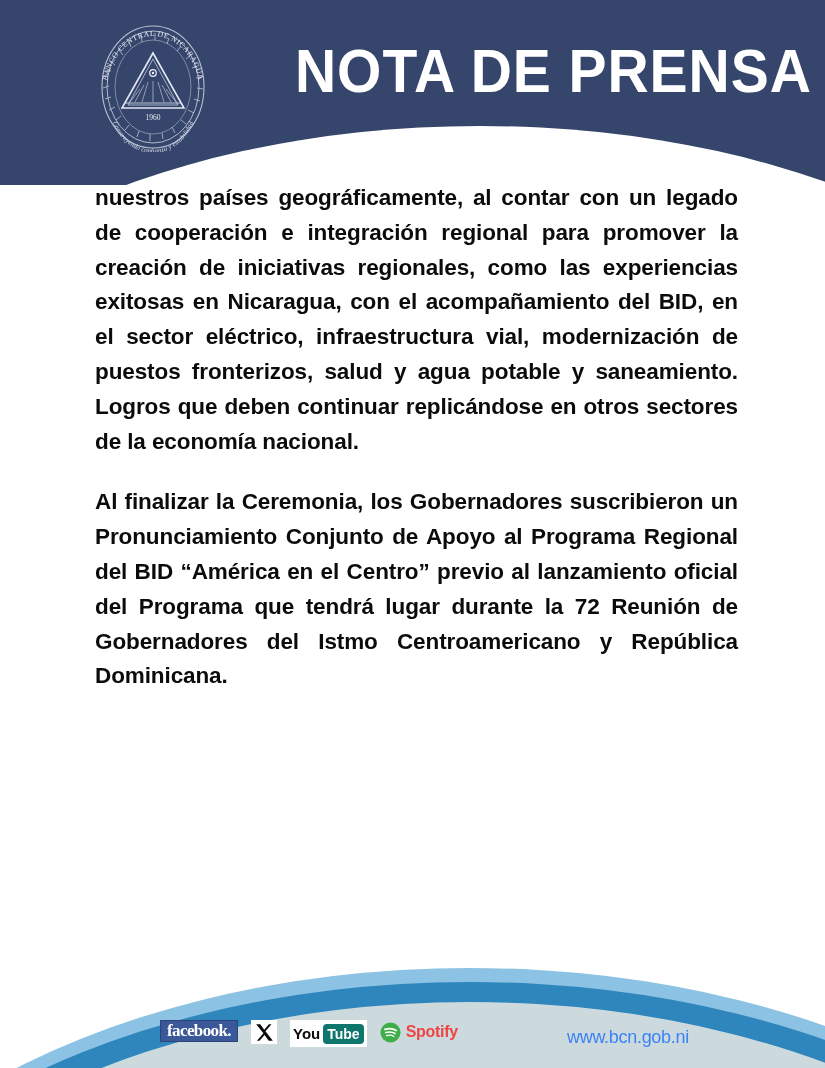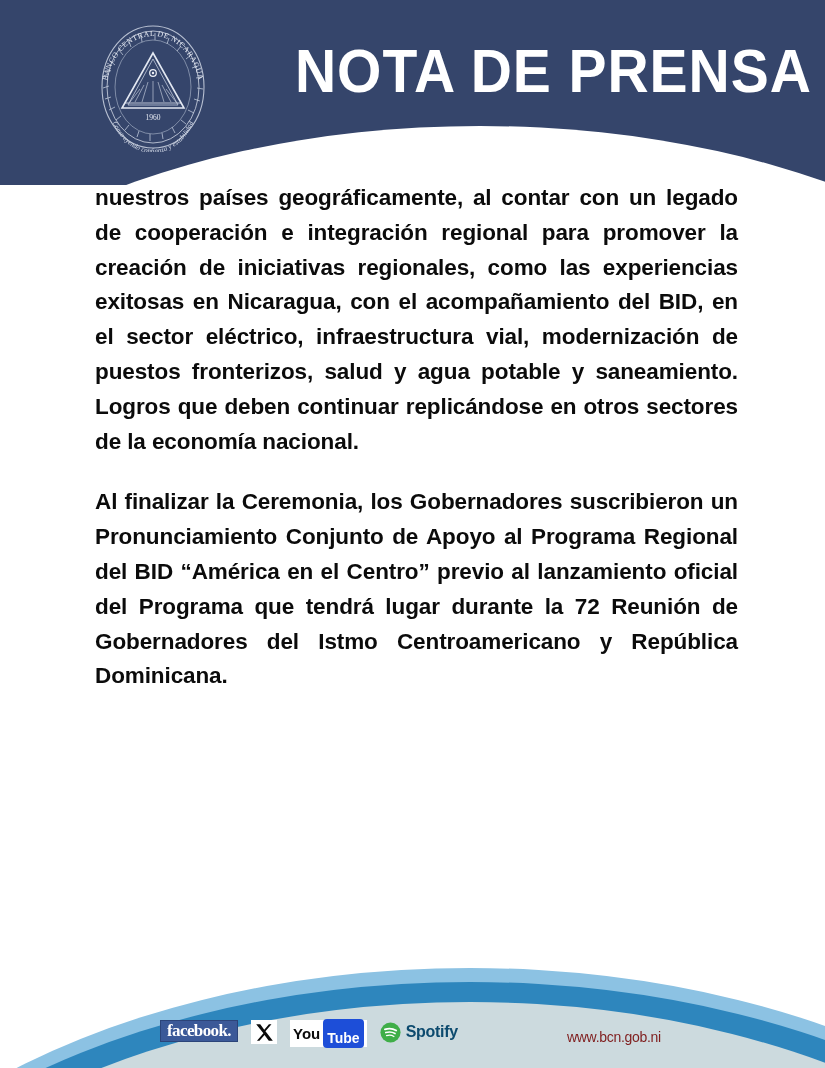--- a/index.html
+++ b/index.html
@@ -189,53 +189,53 @@
     gap: 3px;
   }
   .yt-you {
     color: #0a0a0a;
     font-family: "Liberation Sans", sans-serif;
     font-weight: bold;
     font-size: 15px;
     line-height: 15px;
   }
   .yt-tube {
-    background: #1d4ed8;
+    background: #0f766e;
     color: #ffffff;
     font-family: "Liberation Sans", sans-serif;
     font-weight: bold;
     font-size: 14px;
     line-height: 14px;
-    padding: 12px 4px 3px 4px;
+    padding: 3px 4px 3px 4px;
     border-radius: 4px;
   }
   .badge-sp {
     display: flex;
     align-items: center;
     gap: 5px;
     height: 24px;
   }
   .sp-mark { width: 21px; height: 21px; display: block; }
   .sp-word {
-    color: #0c4a6e;
+    color: #ef4444;
     font-family: "Liberation Sans", sans-serif;
     font-weight: bold;
     font-size: 16px;
     line-height: 16px;
     letter-spacing: -0.3px;
   }
 
   .site-url {
     position: absolute;
     left: 567px;
     bottom: 20px;
-    color: #7f1d1d;
+    color: #3b82f6;
     font-family: "Liberation Sans", sans-serif;
     font-weight: normal;
-    font-size: 14px;
+    font-size: 18px;
     line-height: 22px;
     letter-spacing: -0.3px;
     white-space: nowrap;
   }
 </style>
 </head>
 <body>
 
 <div class="page">
 

